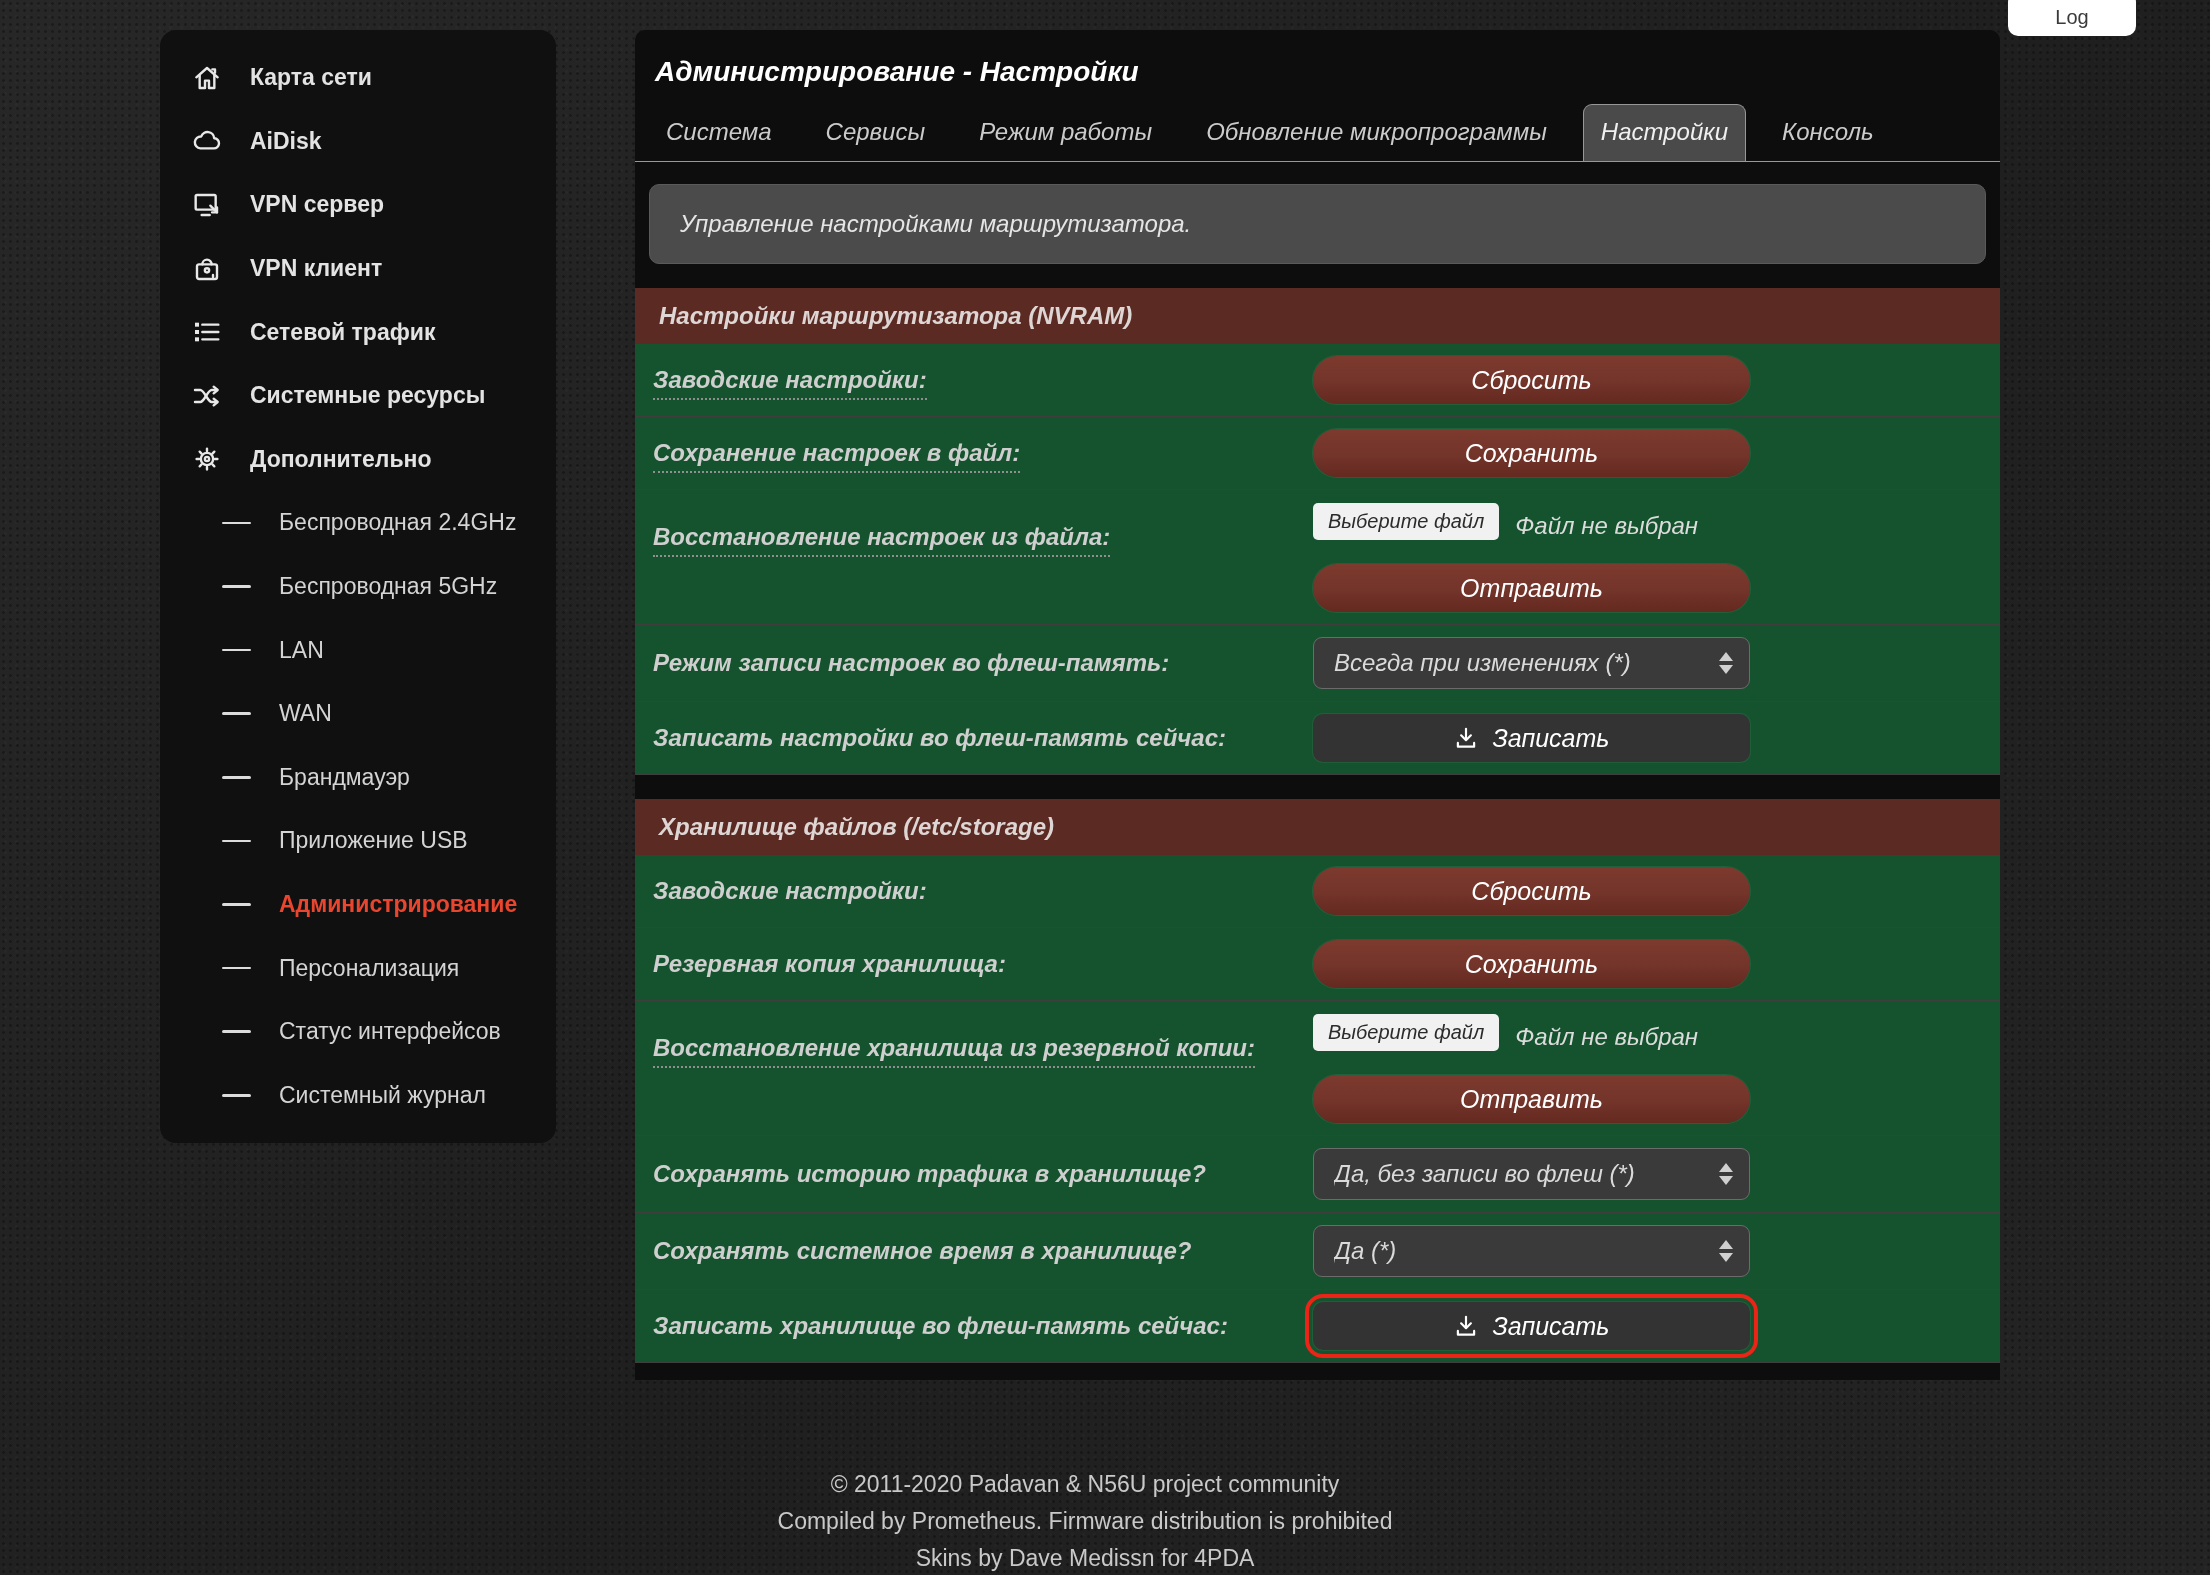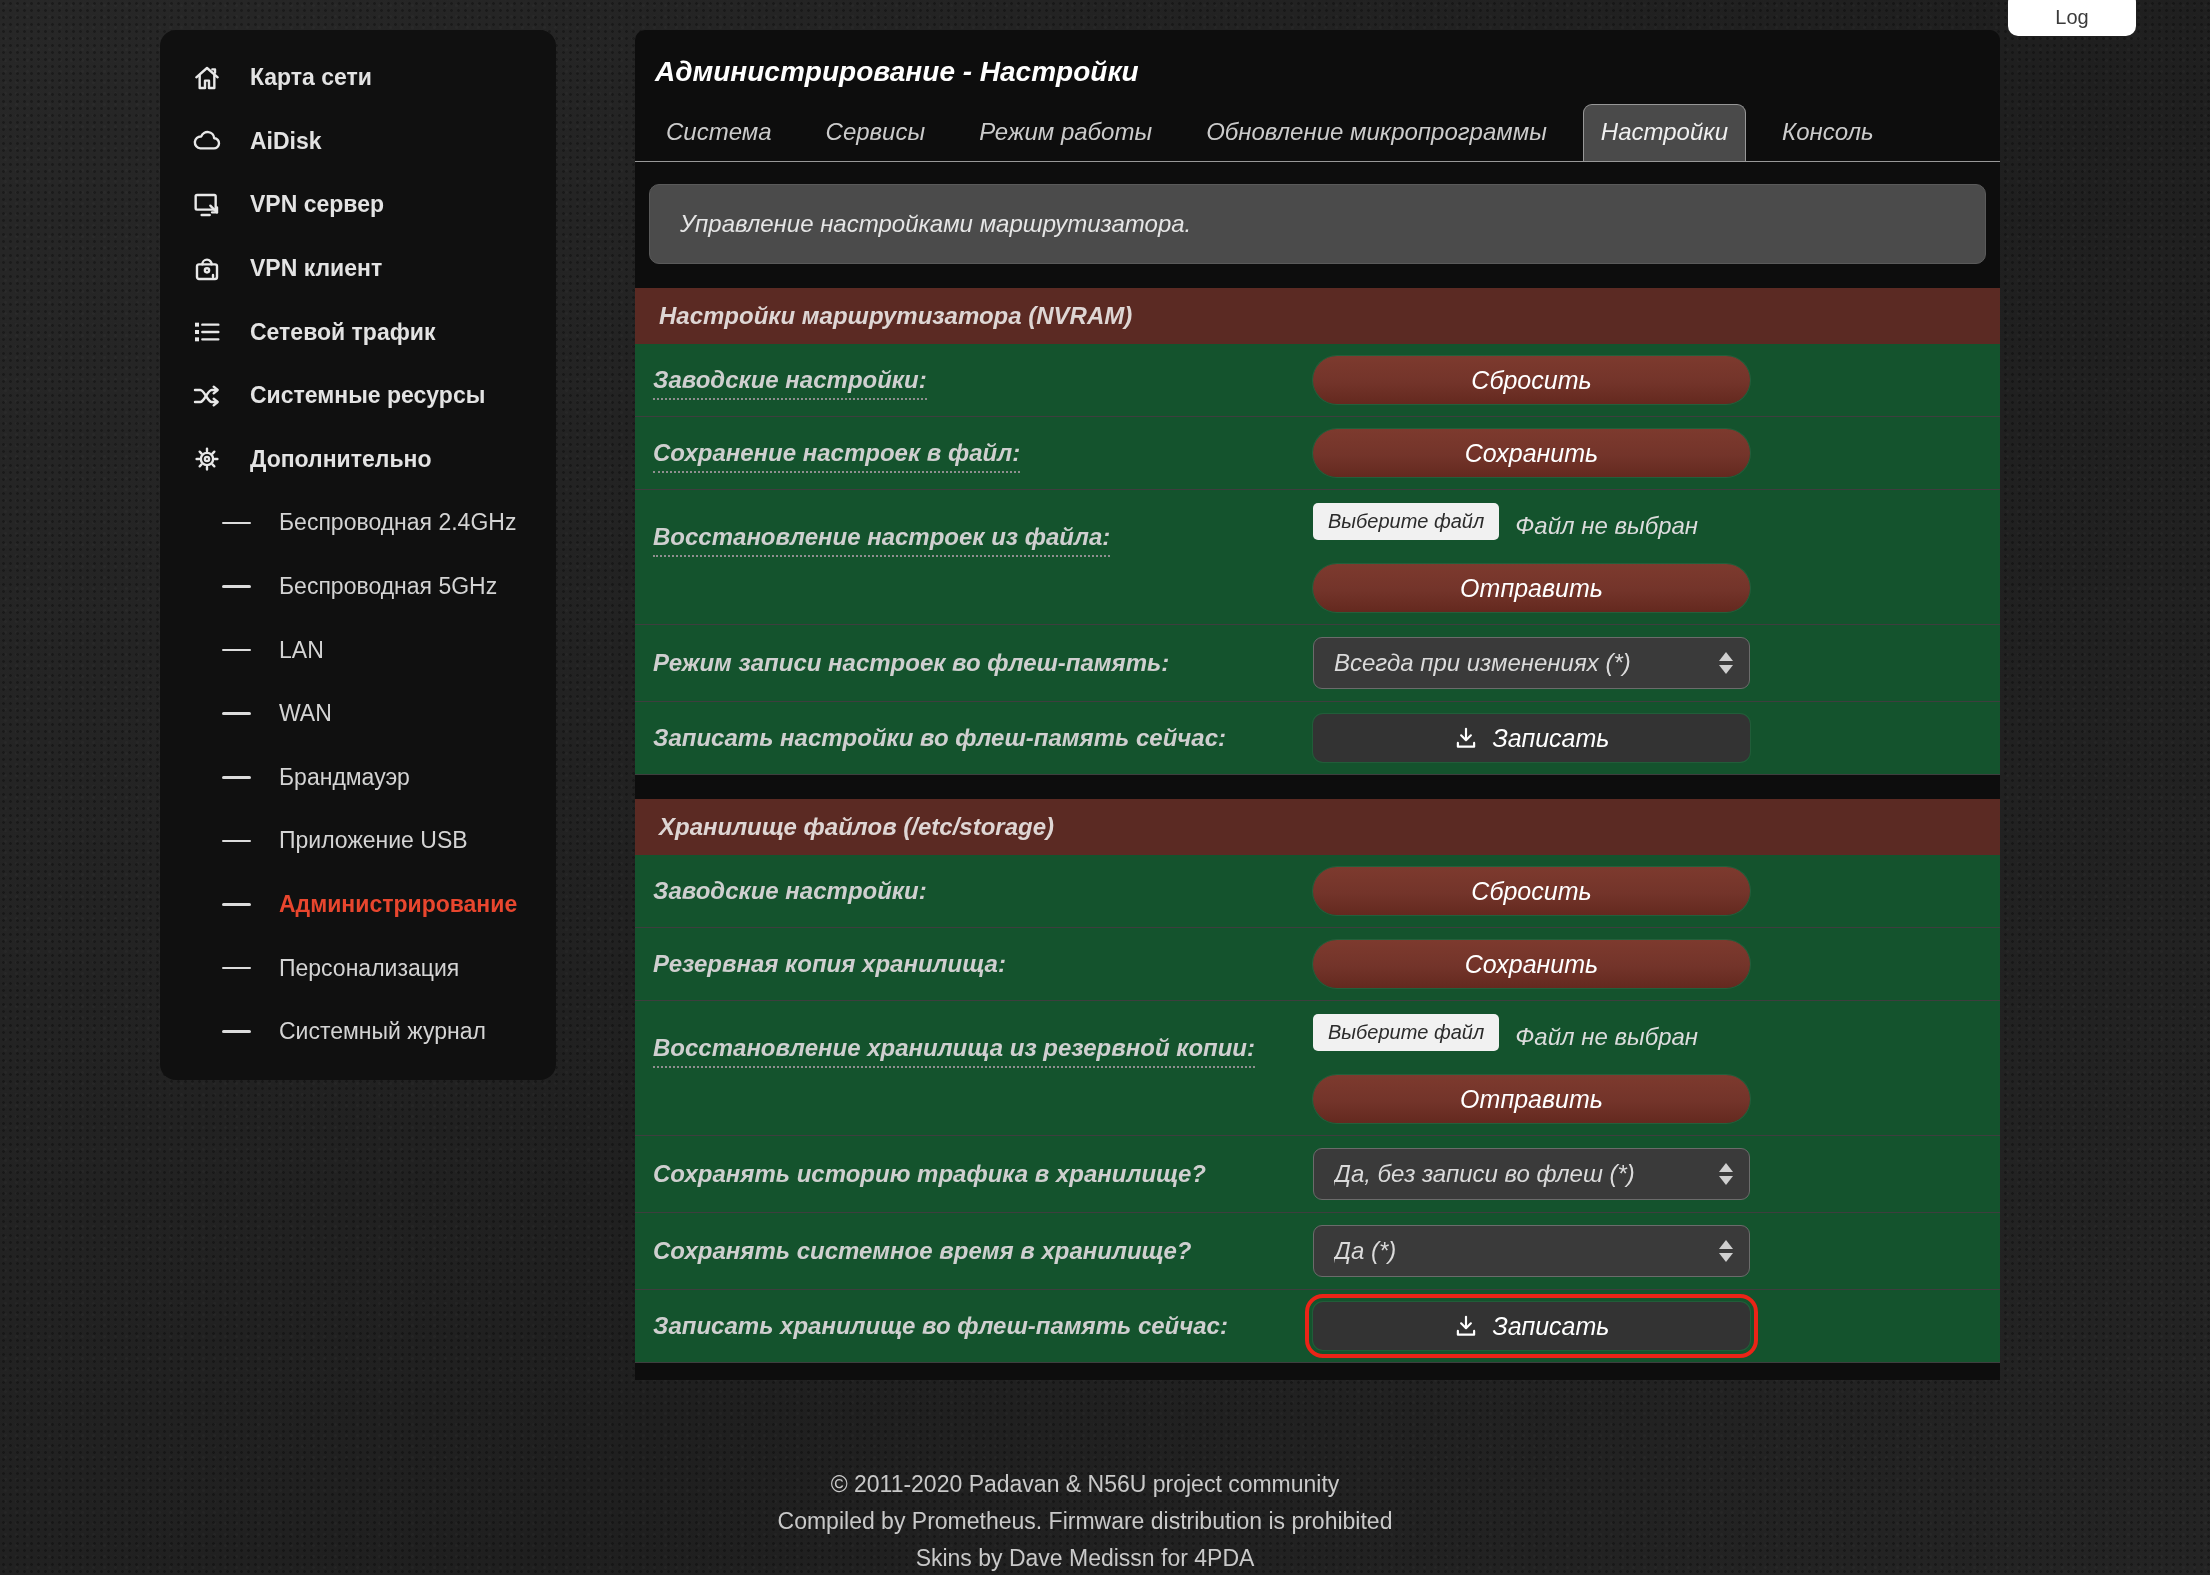--- a/index.html
+++ b/index.html
@@ -176,20 +176,24 @@
       <div class="side-item side-sub active">
         <span class="dash"></span>
         <span class="lbl">Администрирование</span>
       </div>
       <div class="side-item side-sub">
         <span class="dash"></span>
         <span class="lbl">Персонализация</span>
       </div>
       <div class="side-item side-sub">
         <span class="dash"></span>
+        <span class="lbl">Статус интерфейсов</span>
+      </div>
+      <div class="side-item side-sub">
+        <span class="dash"></span>
         <span class="lbl">Системный журнал</span>
       </div>
     </div>
   <div class="main">
     <div class="main-title">Администрирование - Настройки</div>
     <div class="tabs" id="tabs">
         <div class="tab">Система</div>
         <div class="tab">Сервисы</div>
         <div class="tab">Режим работы</div>
         <div class="tab">Обновление микропрограммы</div>

